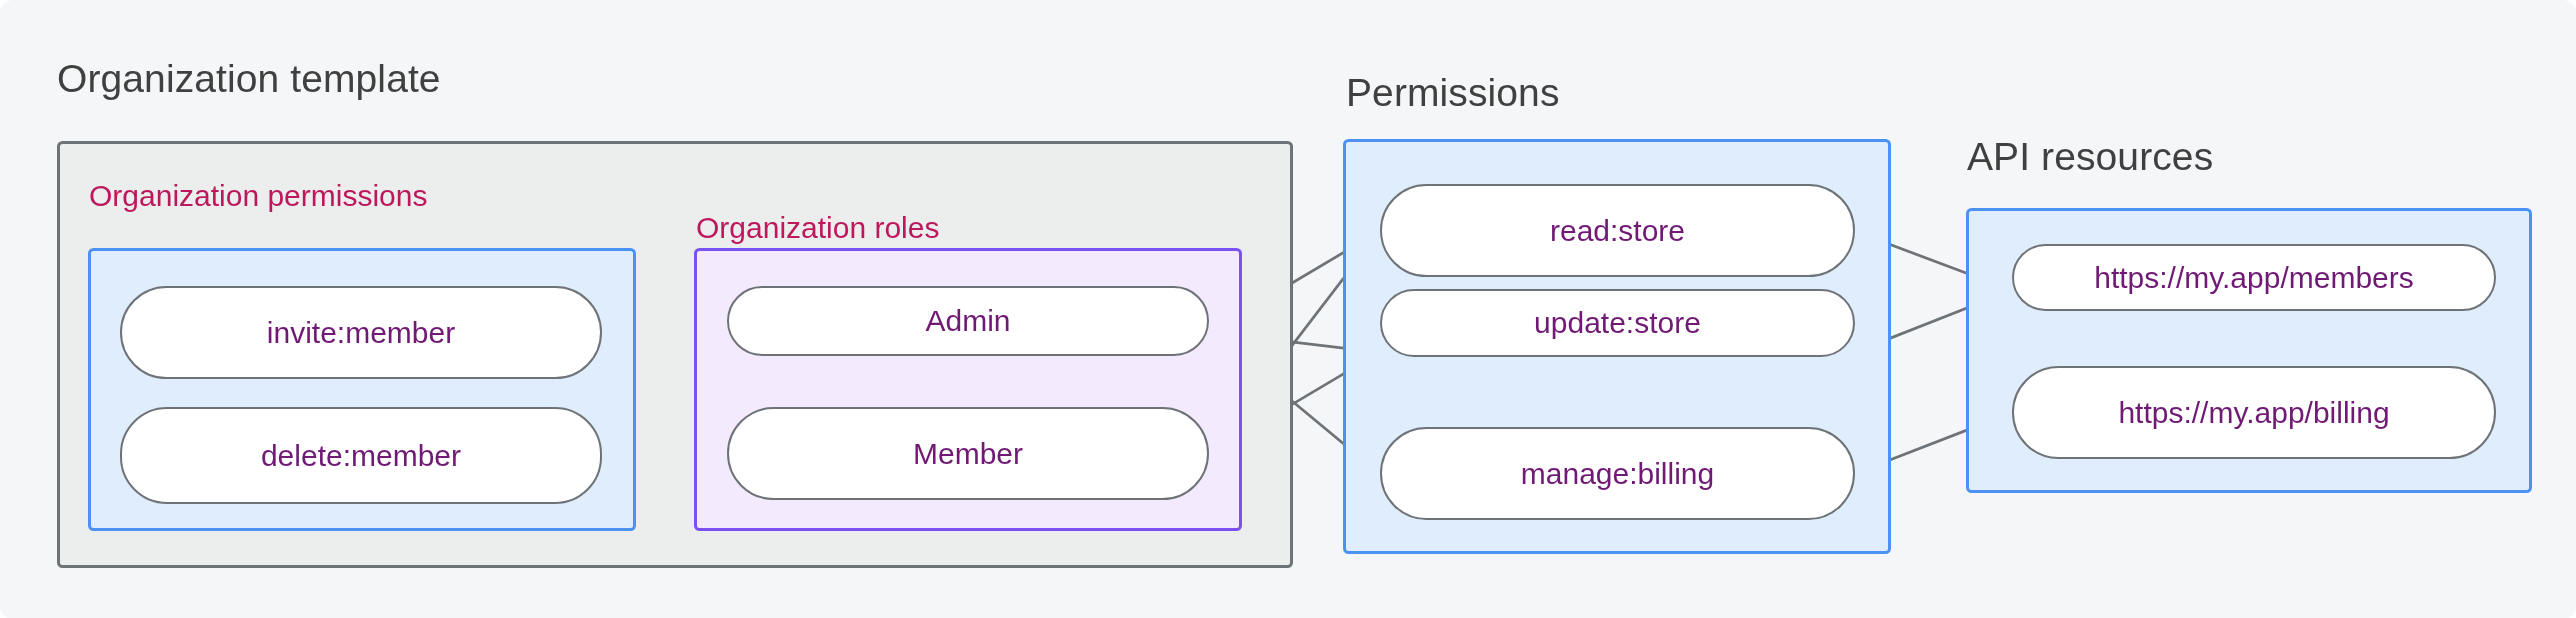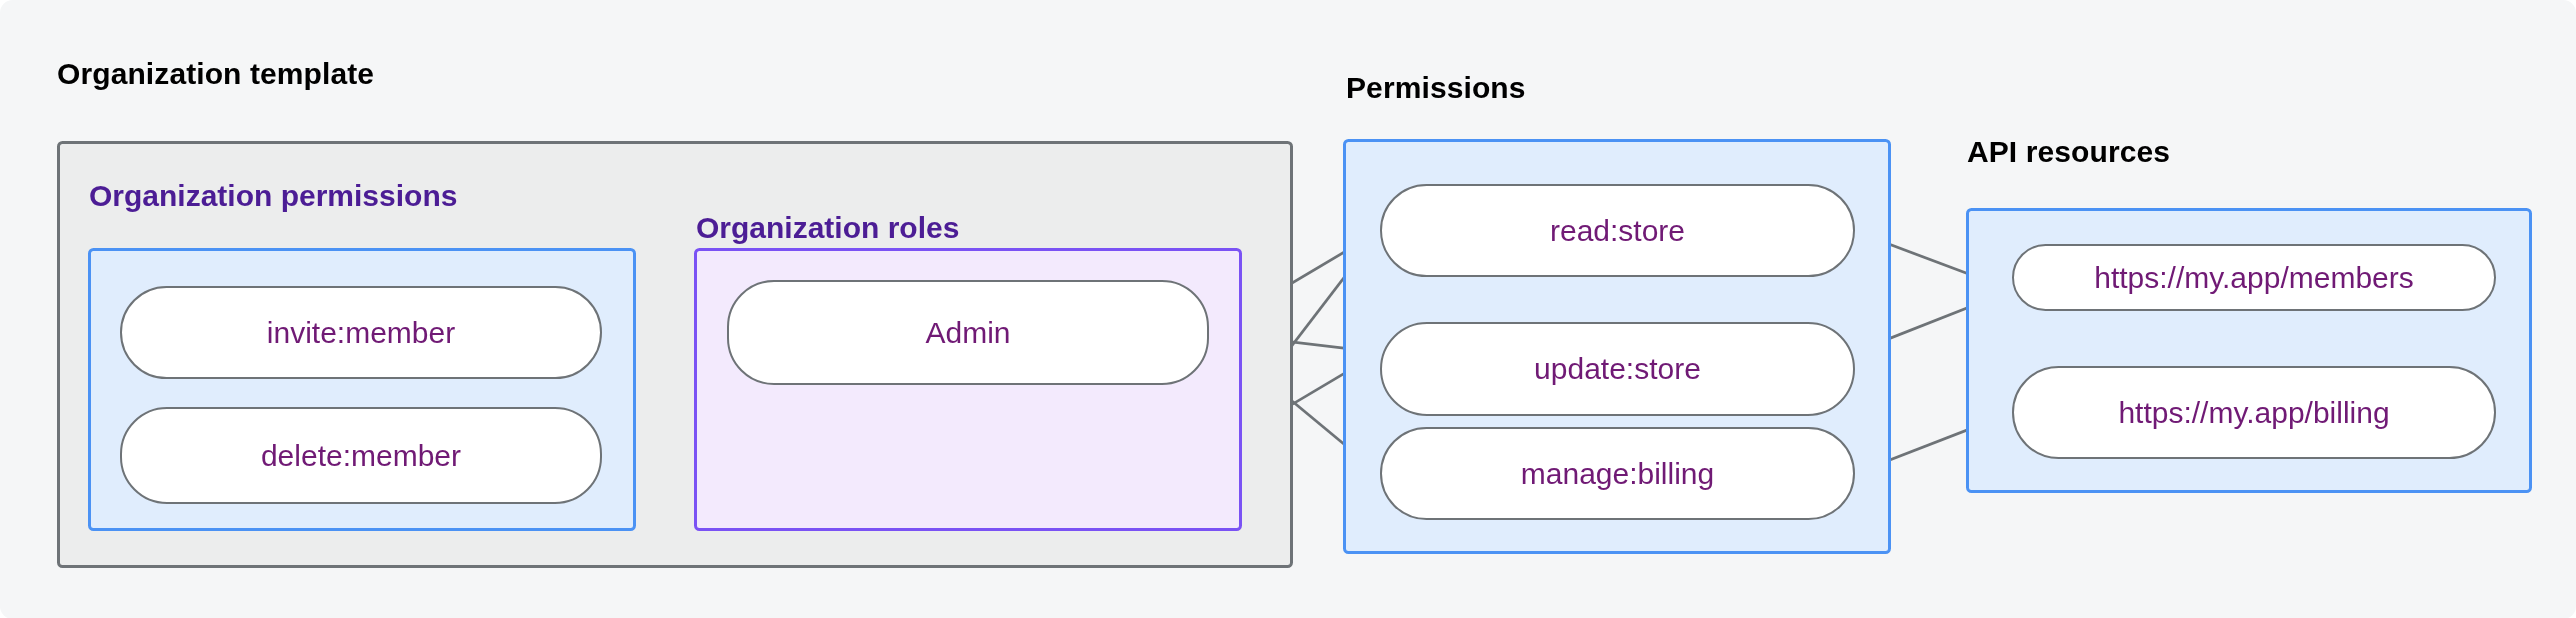--- a/index.html
+++ b/index.html
@@ -14,23 +14,23 @@
     background: #f5f6f7;
     border-radius: 12.8px;
     overflow: hidden;
     font-family: "Liberation Sans", sans-serif;
     -webkit-font-smoothing: antialiased;
   }
 
   
   .group-label {
     position: absolute;
-    font-size: 30px;
-    font-weight: 700;
-    color: #000000;
+    font-size: 39px;
+    font-weight: 400;
+    color: #404040;
     letter-spacing: 0.1px;
     white-space: nowrap;
   }
 
   
   .container-box {
     position: absolute;
     box-sizing: border-box;
     border-radius: 5.5px;
   }
@@ -44,22 +44,22 @@
   }
   .box-purple {
     background: #f3eafd;
     border: 3.7px solid #7a52f4;
   }
 
   
   .section-title {
     position: absolute;
     font-size: 30px;
-    font-weight: 700;
-    color: #4c1d95;
+    font-weight: 400;
+    color: #be185d;
     white-space: nowrap;
   }
 
   
   .node {
     position: absolute;
     box-sizing: border-box;
     background: #ffffff;
     border: 2.7px solid #6e7377;
     border-radius: 47px;
@@ -136,30 +136,31 @@
   <div class="container-box box-blue" style="left:88px; top:248px; width:548px; height:283px;"></div>
 
   <div class="node" style="left:120px; top:286px; width:482px; height:93px;">invite:member</div>
 
   <div class="node" style="left:120px; top:407px; width:482px; height:97px;">delete:member</div>
 
   <div class="section-title" style="left:696px; top:179px;margin-top:32px;">Organization roles</div>
 
   <div class="container-box box-purple" style="left:694px; top:248px; width:548px; height:283px;"></div>
 
-  <div class="node" style="left:727px; top:280px; width:482px; height:105px;">Admin</div>
+  <div class="node" style="left:727px; top:286px; width:482px; height:70px;">Admin</div>
 
+  <div class="node" style="left:727px; top:407px; width:482px; height:93px;">Member</div>
 
   <div class="group-label" style="left:1346px; top:71px;">Permissions</div>
 
   <div class="container-box box-blue" style="left:1343px; top:139px; width:548px; height:415px;"></div>
 
   <div class="node" style="left:1380px; top:184px; width:475px; height:93px;">read:store</div>
 
-  <div class="node" style="left:1380px; top:322px; width:475px; height:94px;">update:store</div>
+  <div class="node" style="left:1380px; top:289px; width:475px; height:68px;">update:store</div>
 
   <div class="node" style="left:1380px; top:427px; width:475px; height:93px;">manage:billing</div>
 
   <div class="group-label" style="left:1967px; top:135px;">API resources</div>
 
   <div class="container-box box-blue" style="left:1966px; top:208px; width:566px; height:285px;"></div>
 
   <div class="node" style="left:2012px; top:244px; width:484px; height:67px;">https://my.app/members</div>
 
   <div class="node" style="left:2012px; top:366px; width:484px; height:93px;text-align:center;">https://my.app/billing</div>

